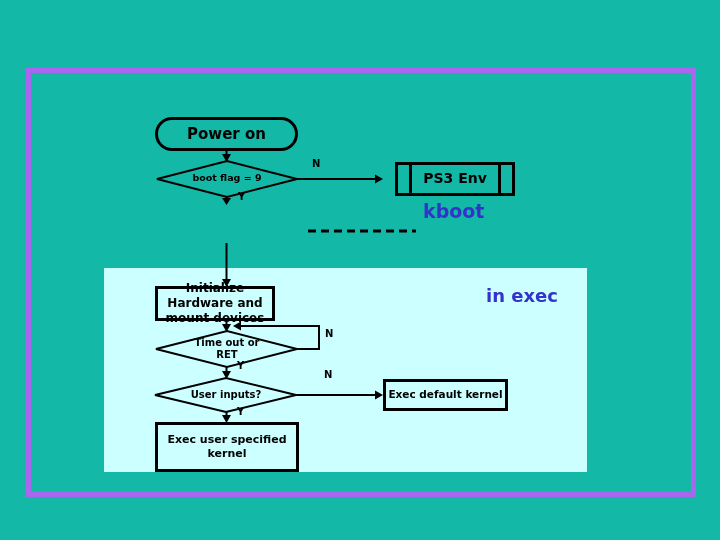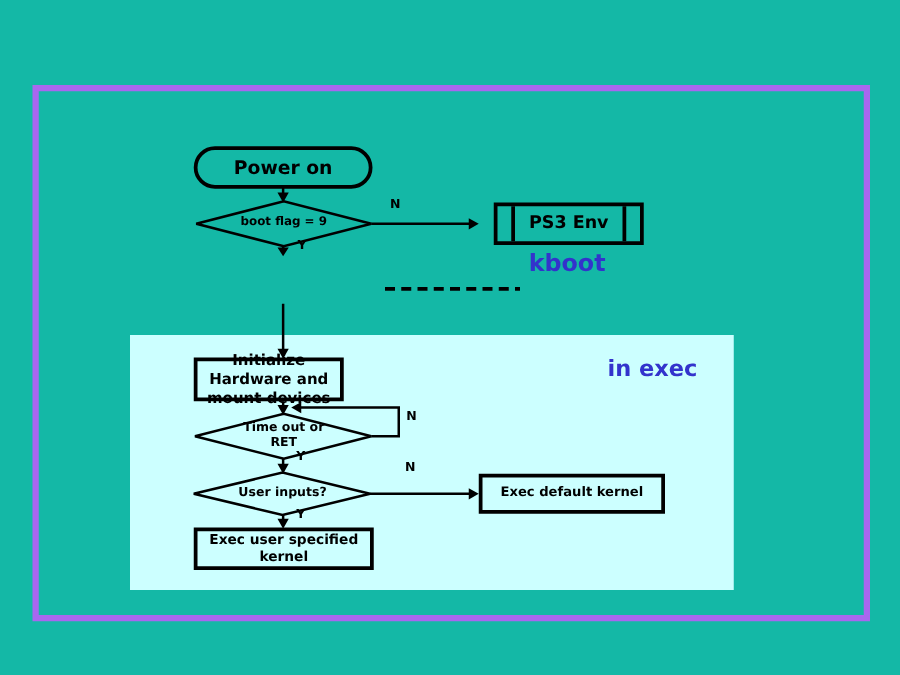--- a/index.html
+++ b/index.html
@@ -107,21 +107,21 @@
     <span style="display:block;">Time out or</span>
     <span style="display:block;">RET</span>
   </div>
   <div class="branch" style="left:325px;top:328px;">N</div>
   <div class="branch" style="left:237px;top:360px;">Y</div>
 
   <div class="dtext" style="left:166px;top:389px;width:120px;font-size:10px;">User inputs?</div>
   <div class="branch" style="left:324px;top:369px;">N</div>
   <div class="branch" style="left:237px;top:406px;">Y</div>
 
-  <div class="node rect" style="left:383px;top:379px;width:149px;height:32px;font-size:10.5px;">
+  <div class="node rect" style="left:383px;top:379px;width:125px;height:32px;font-size:10.5px;">
     <span>Exec default kernel</span>
   </div>
 
-  <div class="node rect" style="left:155px;top:422px;width:144px;height:34px;font-size:11px;">
+  <div class="node rect" style="left:155px;top:422px;width:144px;height:50px;font-size:11px;">
     <span>Exec user specified kernel</span>
   </div>
 
 </div>
 
 </body></html>

